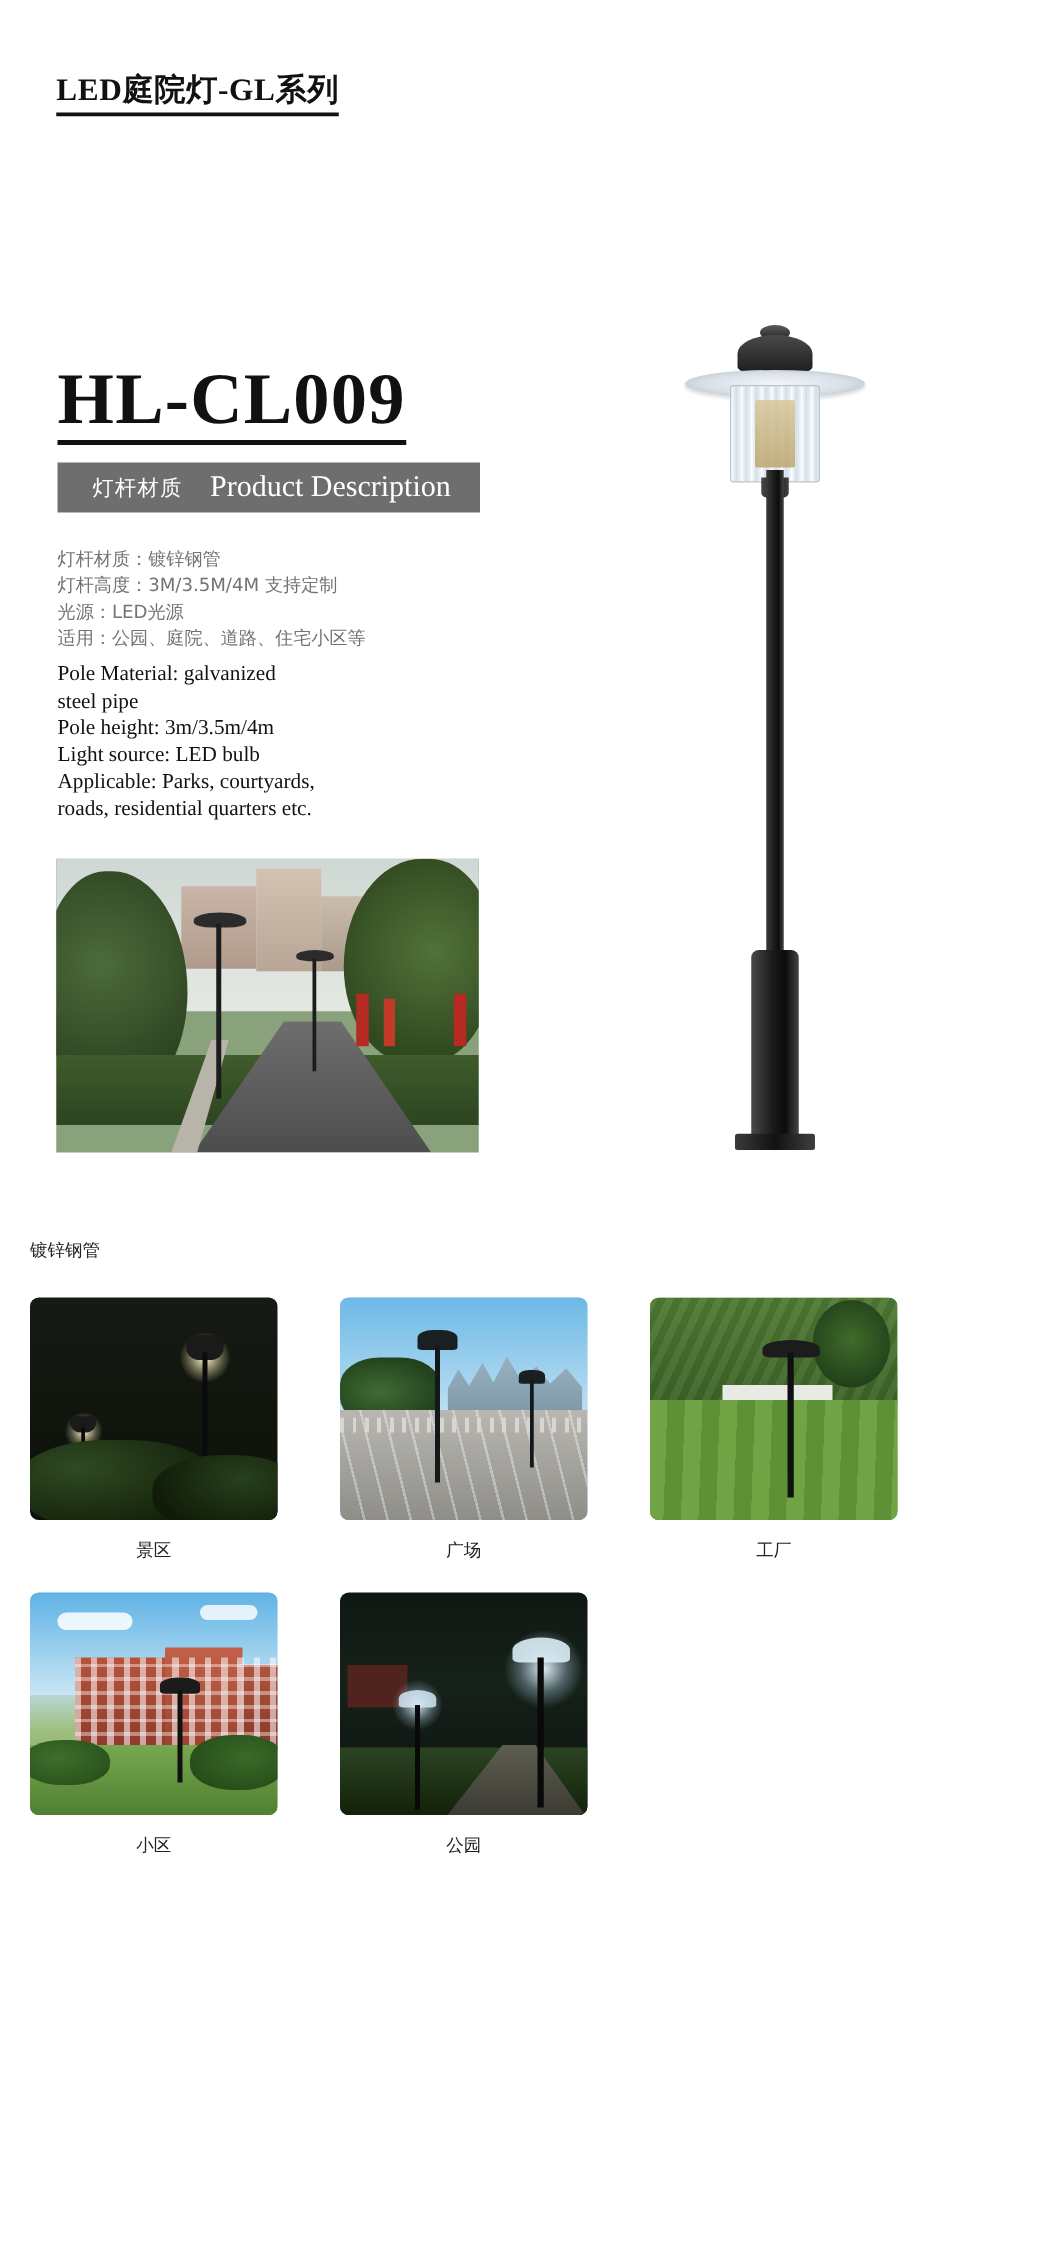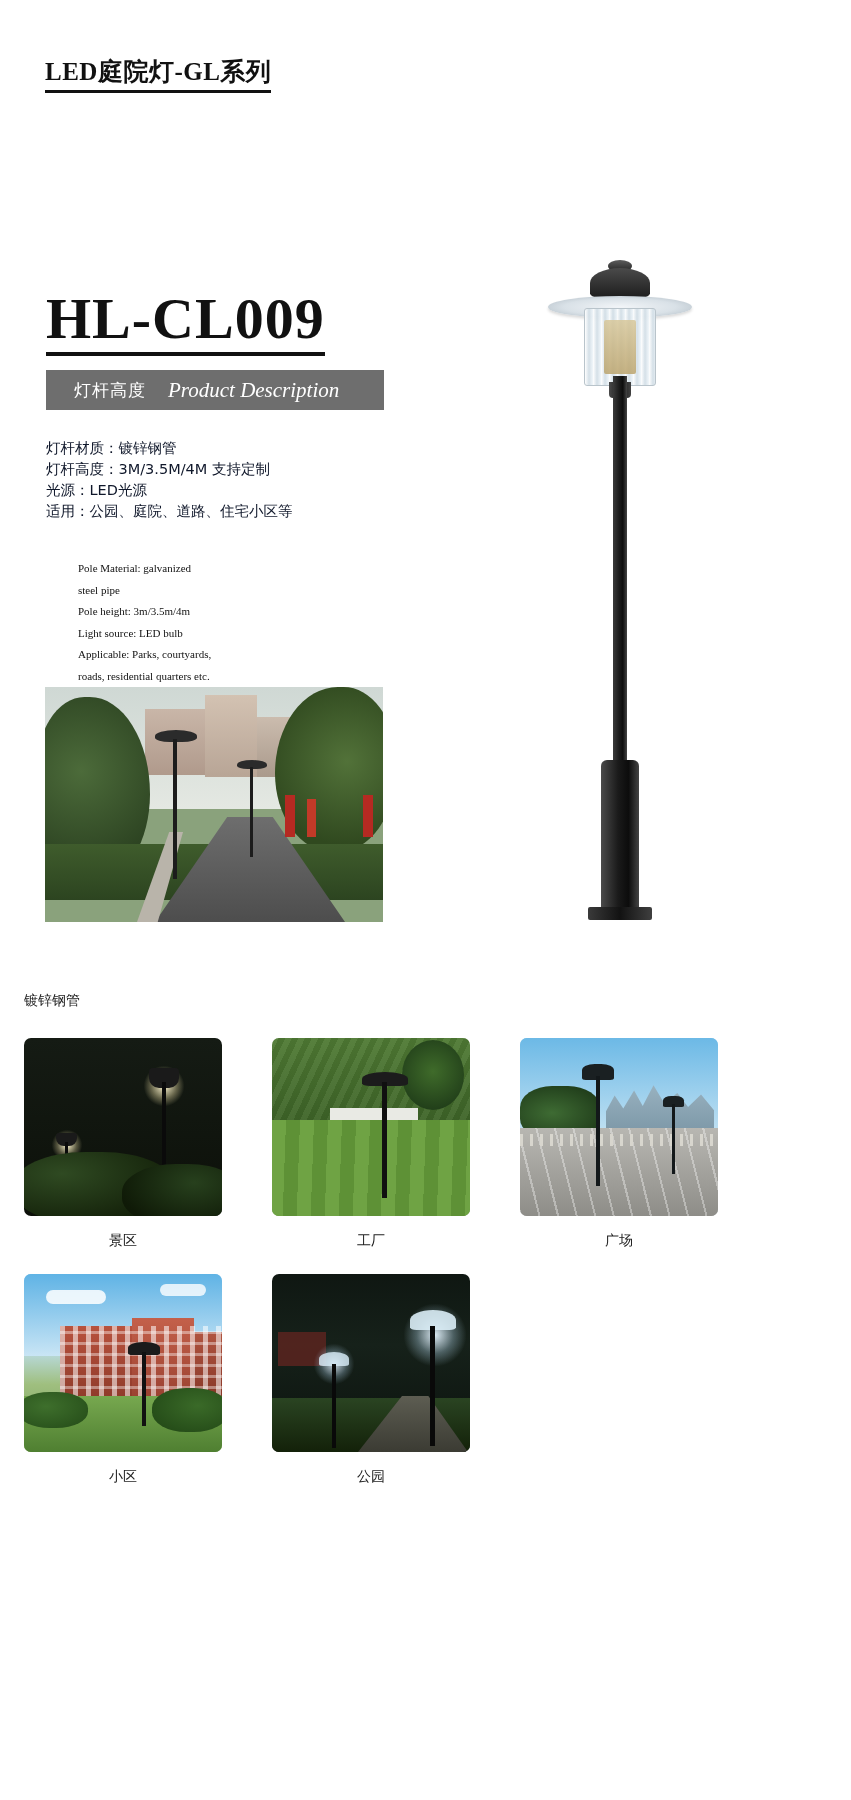--- a/index.html
+++ b/index.html
@@ -56,46 +56,44 @@
   .desc-bar .cn {
     color: #ffffff;
     font-size: 17px;
     font-family: "DejaVu Sans", sans-serif;
     margin-left: 28px;
     letter-spacing: 1px;
   }
   .desc-bar .en {
     color: #ffffff;
     font-family: "Liberation Serif", serif;
-    font-size: 21px;
+    font-size: 24px;
     margin-left: 22px;
-    font-style: italic;
   }
 
   .spec-cn {
     position: absolute;
     left: 46px;
     top: 438px;
     font-family: "DejaVu Sans", sans-serif;
     font-size: 14.5px;
     line-height: 21px;
-    color: #0f172a;
+    color: #737373;
     white-space: pre-line;
   }
 
   .spec-en {
     position: absolute;
     left: 46px;
-    top: 558px;
+    top: 528px;
     font-family: "Liberation Serif", serif;
-    font-size: 11px;
+    font-size: 17px;
     line-height: 21.5px;
     color: #111;
     white-space: pre-line;
-    margin-left: 32px;
   }
 
   
   .scene-photo {
     position: absolute;
     left: 45px;
     top: 687px;
     width: 338px;
     height: 235px;
     overflow: hidden;
@@ -378,21 +376,21 @@
       background: repeating-linear-gradient(90deg, rgba(255,255,255,.45) 0 14px, rgba(255,255,255,0) 14px 30px); }
 </style>
 </head>
 <body>
 
 <div class="page-title">LED庭院灯-GL系列</div>
 
 <div class="model-name">HL-CL009</div>
 
 <div class="desc-bar">
-  <span class="cn">灯杆高度</span>
+  <span class="cn">灯杆材质</span>
   <span class="en">Product Description</span>
 </div>
 
 <div class="spec-cn">灯杆材质：镀锌钢管
 灯杆高度：3M/3.5M/4M 支持定制
 光源：LED光源
 适用：公园、庭院、道路、住宅小区等</div>
 <div class="spec-en">Pole Material: galvanized
 steel pipe
 Pole height: 3m/3.5m/4m
@@ -443,46 +441,46 @@
       <div class="p1"></div>
       <div class="h2"></div>
       <div class="p2"></div>
       <div class="bush"></div>
       <div class="bush2"></div>
     </div>
     <div class="cell-label">景区</div>
   </div>
 
   <div class="cell">
-    <div class="thumb t2">
-      <div class="hedge"></div>
-      <div class="hedgetex"></div>
-      <div class="tree"></div>
-      <div class="wall"></div>
-      <div class="lawn"></div>
-      <div class="head"></div>
-      <div class="pole"></div>
-    </div>
-    <div class="cell-label">工厂</div>
-  </div>
-
-  <div class="cell">
     <div class="thumb t3">
       <div class="sky"></div>
       <div class="city"></div>
       <div class="trees"></div>
       <div class="walk"></div>
       <div class="walkline"></div>
       <div class="rail"></div>
       <div class="head"></div>
       <div class="pole"></div>
       <div class="head2"></div>
       <div class="pole2"></div>
     </div>
     <div class="cell-label">广场</div>
+  </div>
+
+  <div class="cell">
+    <div class="thumb t2">
+      <div class="hedge"></div>
+      <div class="hedgetex"></div>
+      <div class="tree"></div>
+      <div class="wall"></div>
+      <div class="lawn"></div>
+      <div class="head"></div>
+      <div class="pole"></div>
+    </div>
+    <div class="cell-label">工厂</div>
   </div>
 
   <div class="cell">
     <div class="thumb t5">
       <div class="sky"></div>
       <div class="cloud"></div>
       <div class="cloud2"></div>
       <div class="blockA"></div>
       <div class="blockB"></div>
       <div class="blockC"></div>

